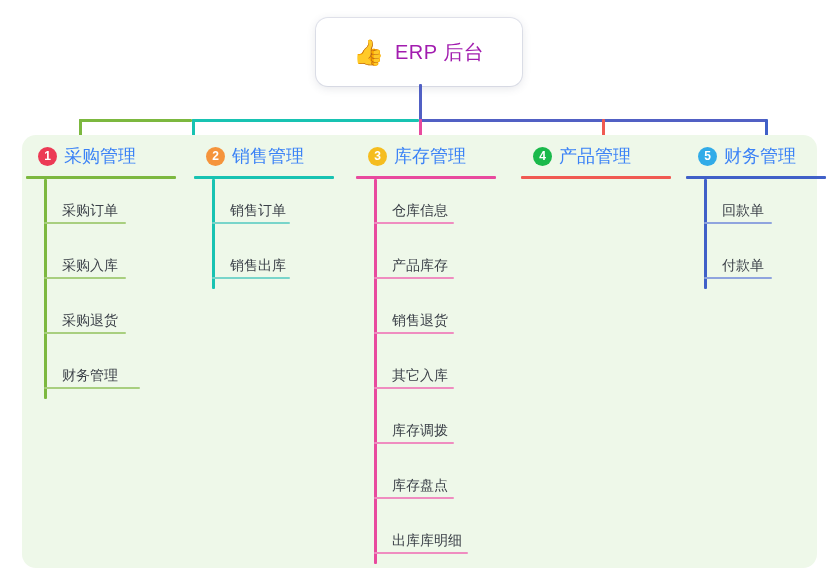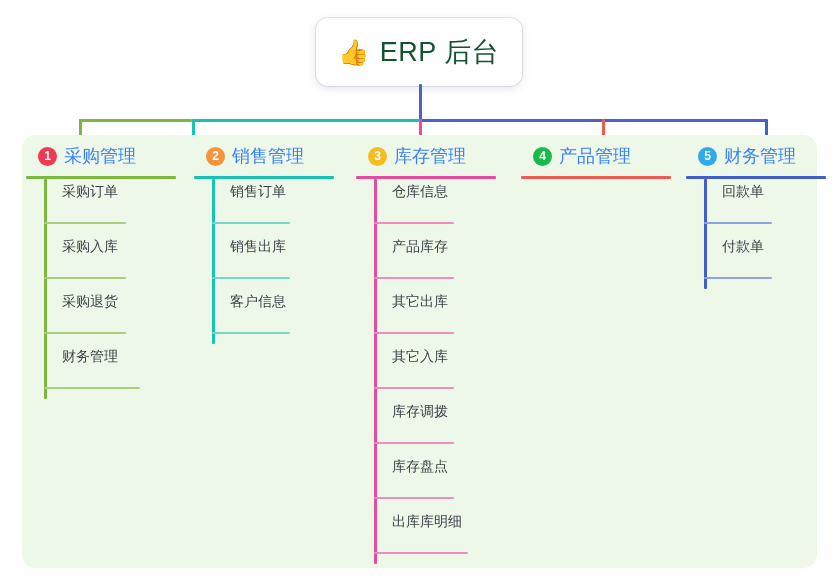--- a/index.html
+++ b/index.html
@@ -16,21 +16,21 @@
     position: absolute; left: 316px; top: 18px;
     width: 206px; height: 68px;
     background: #ffffff;
     border-radius: 12px;
     box-shadow: 0 2px 10px rgba(60,64,90,0.14), 0 0 0 1px rgba(210,214,228,0.55);
     display: flex; align-items: center; justify-content: center;
     gap: 10px;
   }
   .root-emoji { font-size: 25px; line-height: 1; }
   .root-title {
-    font-size: 27px; color: #14532d; letter-spacing: 0.5px; white-space: nowrap;
+    font-size: 20px; color: #a21caf; letter-spacing: 0.5px; white-space: nowrap;
   }
 
   
   .conn { position: absolute; }
 
   
   .panel {
     position: absolute; left: 22px; top: 135px;
     width: 795px; height: 433px;
     background: #eef8e9;
@@ -46,21 +46,21 @@
     text-align: center; font-weight: 700; flex: none;
   }
   .col-title { font-size: 18px; color: #3b82f6; white-space: nowrap; }
   .col-rule { height: 3px; margin-top: 7px; border-radius: 1px; }
 
   
   .leaves { position: relative; margin-top: 0; }
   .spine { position: absolute; left: 18px; top: 0; bottom: 0; width: 3px; border-radius: 1px; }
   .leaf { position: relative; height: 55px; }
   .leaf-label {
-    position: absolute; left: 36px; bottom: 33px;
+    position: absolute; left: 36px; bottom: 14px;
     font-size: 14px; color: #3a3f47; white-space: nowrap;
   }
   .leaf-rule {
     position: absolute; left: 18px; bottom: 10px;
     height: 2px; border-radius: 1px;
   }
 </style>
 </head>
 <body>
 
@@ -121,44 +121,40 @@
         <div class="leaves">
           <div class="spine" style="background: rgb(24, 195, 178);"></div>
           <div class="leaf">
             <span class="leaf-label">销售订单</span>
             <div class="leaf-rule" style="background: rgb(120, 213, 202); width: 78px;"></div>
           </div>
           <div class="leaf">
             <span class="leaf-label">销售出库</span>
             <div class="leaf-rule" style="background: rgb(120, 213, 202); width: 78px;"></div>
           </div>
-          <div class="leaf">
-            <span class="leaf-label">客户信息</span>
-            <div class="leaf-rule" style="background: rgb(120, 213, 202); width: 78px;"></div>
-          </div>
         </div>
       </div>
       <div class="col" style="left: 356px; width: 140px;">
         <div class="col-head">
           <span class="badge" style="background: rgb(245, 189, 31);">3</span>
           <span class="col-title">库存管理</span>
         </div>
         <div class="col-rule" style="background: rgb(232, 74, 158); width: 140px;"></div>
         <div class="leaves">
           <div class="spine" style="background: rgb(232, 74, 158);"></div>
           <div class="leaf">
             <span class="leaf-label">仓库信息</span>
             <div class="leaf-rule" style="background: rgb(239, 141, 192); width: 80px;"></div>
           </div>
           <div class="leaf">
             <span class="leaf-label">产品库存</span>
             <div class="leaf-rule" style="background: rgb(239, 141, 192); width: 80px;"></div>
           </div>
           <div class="leaf">
-            <span class="leaf-label">其它出库</span>
+            <span class="leaf-label">销售退货</span>
             <div class="leaf-rule" style="background: rgb(239, 141, 192); width: 80px;"></div>
           </div>
           <div class="leaf">
             <span class="leaf-label">其它入库</span>
             <div class="leaf-rule" style="background: rgb(239, 141, 192); width: 80px;"></div>
           </div>
           <div class="leaf">
             <span class="leaf-label">库存调拨</span>
             <div class="leaf-rule" style="background: rgb(239, 141, 192); width: 80px;"></div>
           </div>

